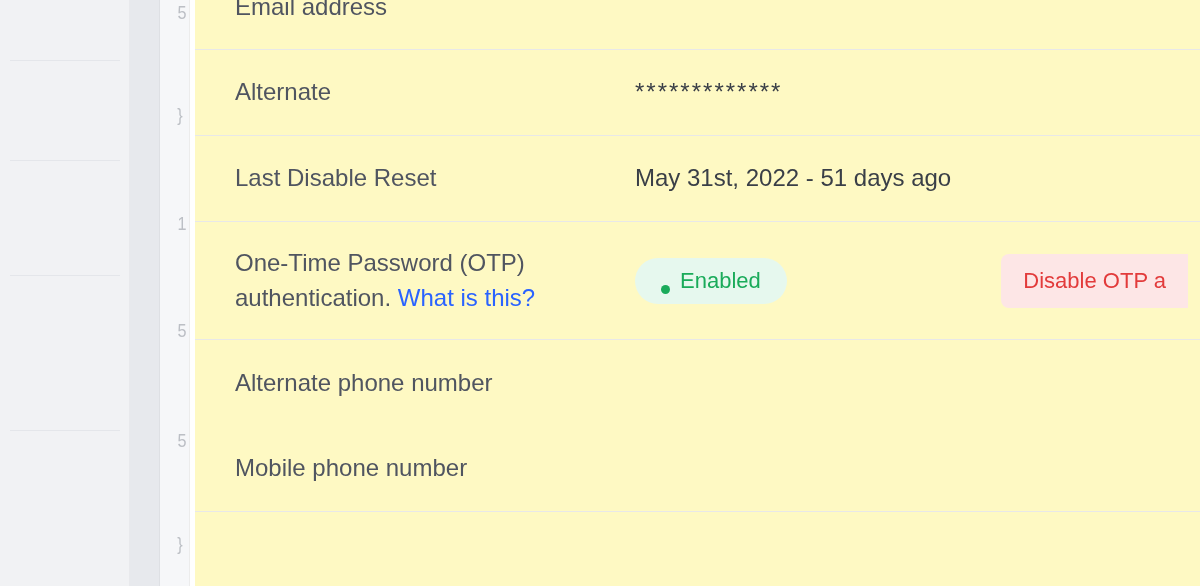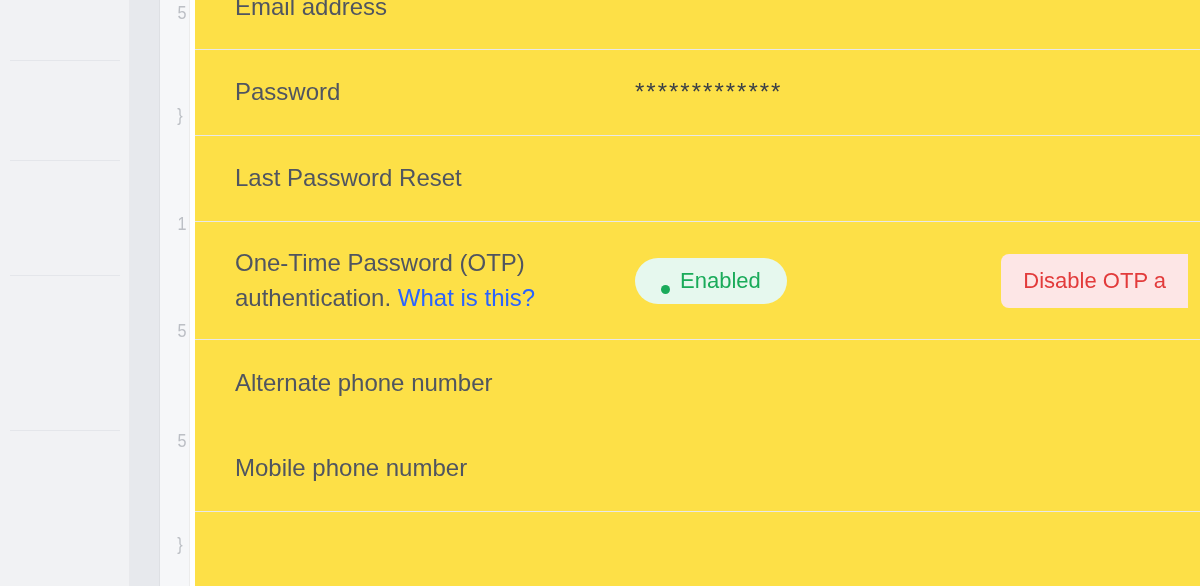--- a/index.html
+++ b/index.html
@@ -55,21 +55,21 @@
     pointer-events: none;
   }
   .ticks span { position: absolute; left: 0; transform: scaleX(0.9); }
 
   .content {
     position: absolute;
     left: 195px;
     right: 0;
     top: 0;
     bottom: 0;
-    background: #fde047;
+    background: #fef9c3;
   }
 
   .row {
     display: flex;
     align-items: center;
     padding: 24px 0 24px 40px;
     border-bottom: 1px solid #e8e8e8;
     min-height: 86px;
   }
   .row.no-border { border-bottom: none; }
@@ -163,26 +163,27 @@
 </div>
 
 <div class="content">
 
   <div class="row first">
     <div class="label-col">Email address</div>
     <div class="value-col"></div>
   </div>
 
   <div class="row">
-    <div class="label-col">Password</div>
+    <div class="label-col">Alternate</div>
     <div class="value-col mask">*************</div>
   </div>
 
   <div class="row">
-    <div class="label-col">Last Password Reset</div>
+    <div class="label-col">Last Disable Reset</div>
+    <div class="value-col">May 31st, 2022 - 51 days ago</div>
   </div>
 
   <div class="row otp">
     <div class="label-col">
       <span>One-Time Password (OTP) authentication. </span><span class="link">What is this?</span>
     </div>
     <div class="value-col">
       <span class="badge">
         <span class="dot"></span>
         <span>Enabled</span>

